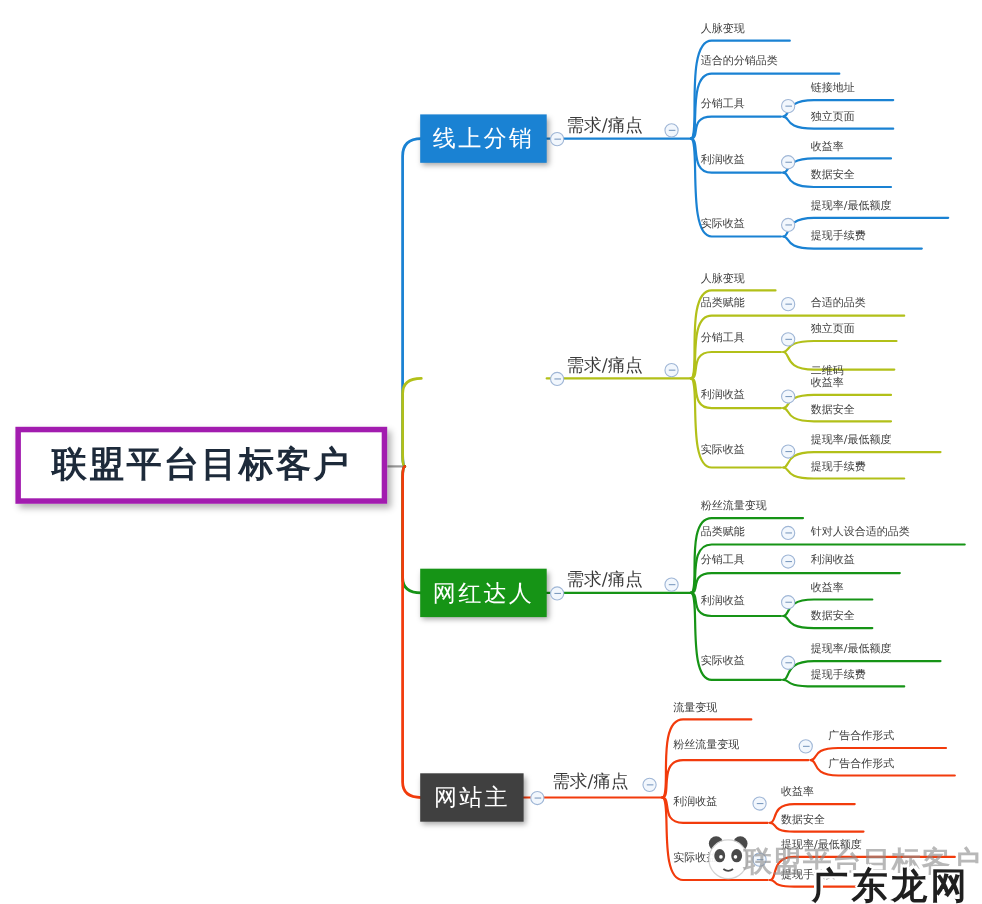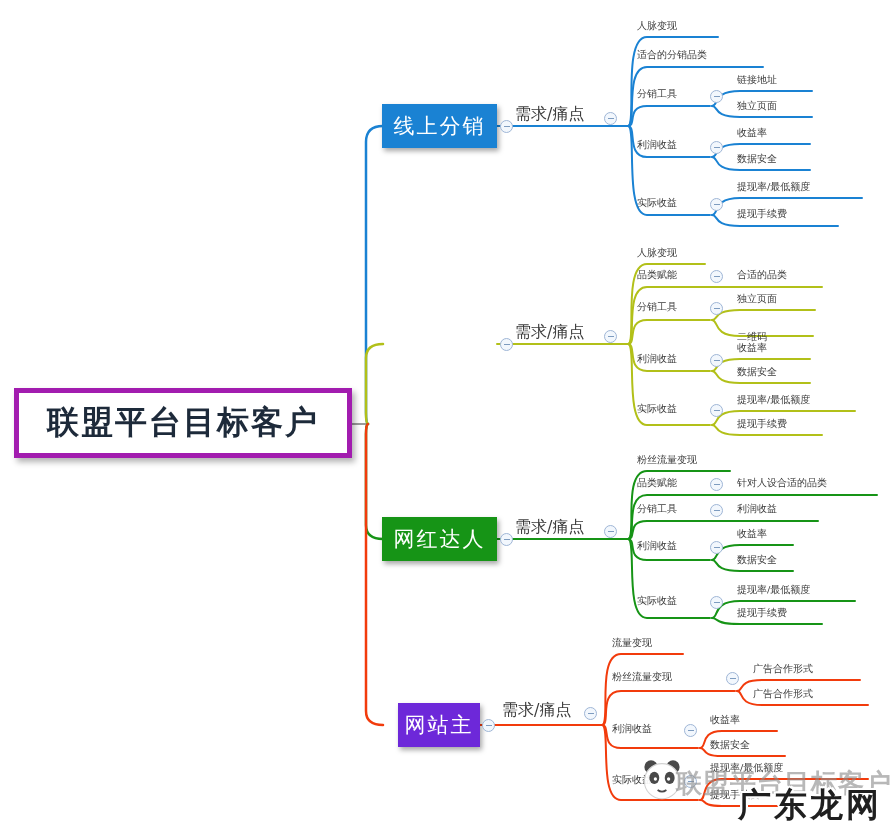--- a/index.html
+++ b/index.html
@@ -147,21 +147,21 @@
   <div class="t3" style="left:737px;top:502px">利润收益</div>
   <div class="t3" style="left:637px;top:539px">利润收益</div>
   <div class="minus" style="left:710px;top:541px"></div>
   <div class="t3" style="left:737px;top:527px">收益率</div>
   <div class="t3" style="left:737px;top:553px">数据安全</div>
   <div class="t3" style="left:637px;top:594px">实际收益</div>
   <div class="minus" style="left:710px;top:596px"></div>
   <div class="t3" style="left:737px;top:583px">提现率/最低额度</div>
   <div class="t3" style="left:737px;top:606px">提现手续费</div>
 
-  <div class="box" style="left:398px;top:703px;width:82px;background:#6d28d9">网站主</div>
+  <div class="box" style="left:382px;top:703px;width:94px;background:#404040">网站主</div>
   <div class="minus" style="left:482px;top:719px"></div>
   <div class="t2" style="left:502px;top:700px">需求/痛点</div>
   <div class="minus" style="left:584px;top:707px"></div>
   <div class="t3" style="left:612px;top:636px">流量变现</div>
   <div class="t3" style="left:612px;top:670px">粉丝流量变现</div>
   <div class="minus" style="left:726px;top:672px"></div>
   <div class="t3" style="left:753px;top:662px">广告合作形式</div>
   <div class="t3" style="left:753px;top:687px">广告合作形式</div>
   <div class="t3" style="left:612px;top:722px">利润收益</div>
   <div class="minus" style="left:684px;top:724px"></div>

